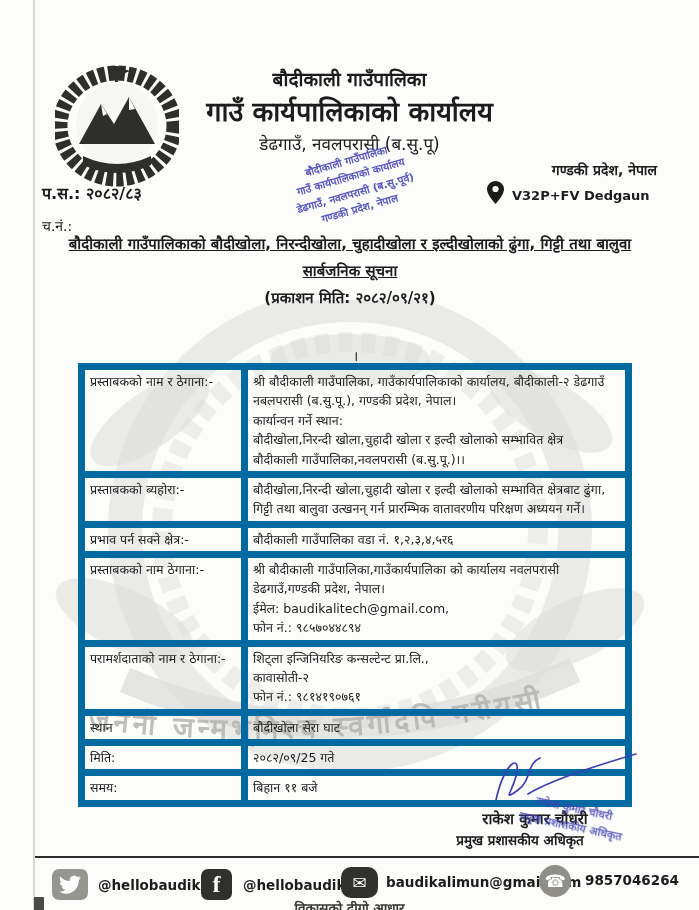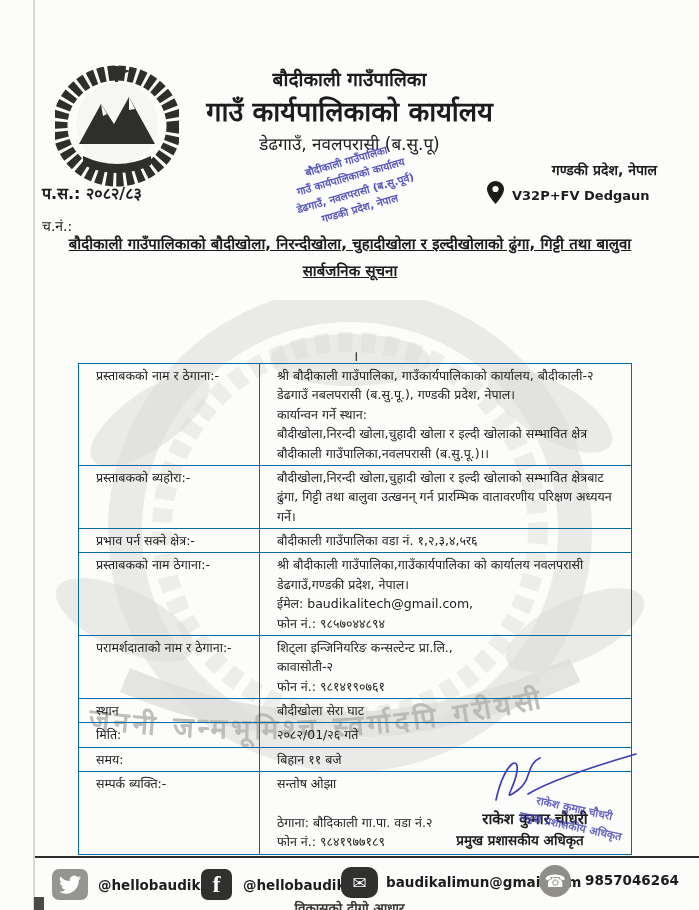--- a/index.html
+++ b/index.html
@@ -32,21 +32,21 @@
   .title-block{top:231px;left:45px;width:610px;text-align:center;font-size:15px;font-weight:bold;line-height:27px;}
   .title-block .ul{text-decoration:underline;}
   .intro{top:327px;left:42px;width:622px;font-size:13.5px;}
   .danda{top:346px;left:353px;font-size:14px;}
   
   table.doc{
     position:absolute;top:363px;left:78px;width:554px;
     border-collapse:collapse;font-size:12.5px;line-height:1.55;
     background:transparent;z-index:2;
   }
-  table.doc td{border:1px solid #0369a1;padding:2px 17px;vertical-align:top;}
+  table.doc td{border:7px solid #0369a1;padding:2px 5px;vertical-align:top;}
   td.lbl{width:146px;}
   td.val{white-space:pre-line;margin-left:10px;}
   
   .watermark{top:300px;left:30px;width:640px;height:520px;z-index:0;pointer-events:none;}
   
   .sig-squiggle{top:748px;left:468px;width:170px;height:62px;z-index:3;}
   .sig-name{top:808px;left:405px;width:260px;text-align:center;font-size:15px;font-weight:bold;z-index:2;}
   .sig-title{top:831px;left:390px;width:260px;text-align:center;font-size:13.5px;font-weight:bold;z-index:2;}
   .sig-stamp{
     top:800px;left:480px;width:185px;transform:rotate(12deg);
@@ -118,20 +118,21 @@
   <div class="abs pluscode z">V32P+FV Dedgaun</div>
 
   <div class="abs hstamp" style="white-space:pre-line;">बौदीकाली गाउँपालिका
 गाउँ कार्यपालिकाको कार्यालय
 डेढगाउँ, नवलपरासी (ब.सु.पूर्व)
 गण्डकी प्रदेश, नेपाल</div>
 
   <div class="abs title-block z">
     <div><span class="ul">बौदीकाली गाउँपालिकाको बौदीखोला, निरन्दीखोला, चुहादीखोला र इल्दीखोलाको ढुंगा, गिट्टी तथा बालुवा</span></div>
     <div><span class="ul">सार्बजनिक सूचना</span></div>
+    <div><span>(प्रकाशन मिति: २०८२/०९/२१)</span></div>
   </div>
 
   <div class="abs danda z">।</div>
 
   <table class="doc">
     <tbody>
         <tr>
       <td class="lbl">प्रस्ताबकको नाम र ठेगाना:-</td>
       <td class="val">श्री बौदीकाली गाउँपालिका, गाउँकार्यपालिकाको कार्यालय, बौदीकाली-२ डेढगाउँ नबलपरासी (ब.सु.पू.), गण्डकी प्रदेश, नेपाल।
 कार्यान्वन गर्ने स्थान:
@@ -157,32 +158,25 @@
       <td class="val">शिट्ला इन्जिनियरिङ कन्सल्टेन्ट प्रा.लि.,
 कावासोती-२
 फोन नं.: ९८१४१९०७६१</td>
     </tr>
     <tr>
       <td class="lbl">स्थान</td>
       <td class="val">बौदीखोला सेरा घाट</td>
     </tr>
     <tr>
       <td class="lbl">मिति:</td>
-      <td class="val">२०८२/01/२६ गते</td>
+      <td class="val">२०८२/०९/25 गते</td>
     </tr>
     <tr>
       <td class="lbl">समय:</td>
       <td class="val">बिहान ११ बजे</td>
-    </tr>
-    <tr>
-      <td class="lbl">सम्पर्क ब्यक्ति:-</td>
-      <td class="val">सन्तोष ओझा
-
-ठेगाना: बौदिकाली गा.पा. वडा नं.२
-फोन नं.: ९८४१९७७१८९</td>
     </tr>
   </tbody>
     </table>
 
   <svg class="abs sig-squiggle" viewBox="0 0 170 62">
     <path d="M28 52 C 36 14, 54 4, 48 28 C 44 44, 34 54, 50 42 C 64 32, 58 16, 72 10 M 60 46 C 80 34, 120 20, 168 6" stroke="#3d3db4" fill="none" stroke-width="1.7" stroke-linecap="round"></path>
   </svg>
   <div class="abs sig-name">राकेश कुमार चौधरी</div>
   <div class="abs sig-title">प्रमुख प्रशासकीय अधिकृत</div>
   <div class="abs sig-stamp" style="white-space:pre-line;">राकेश कुमार चौधरी

